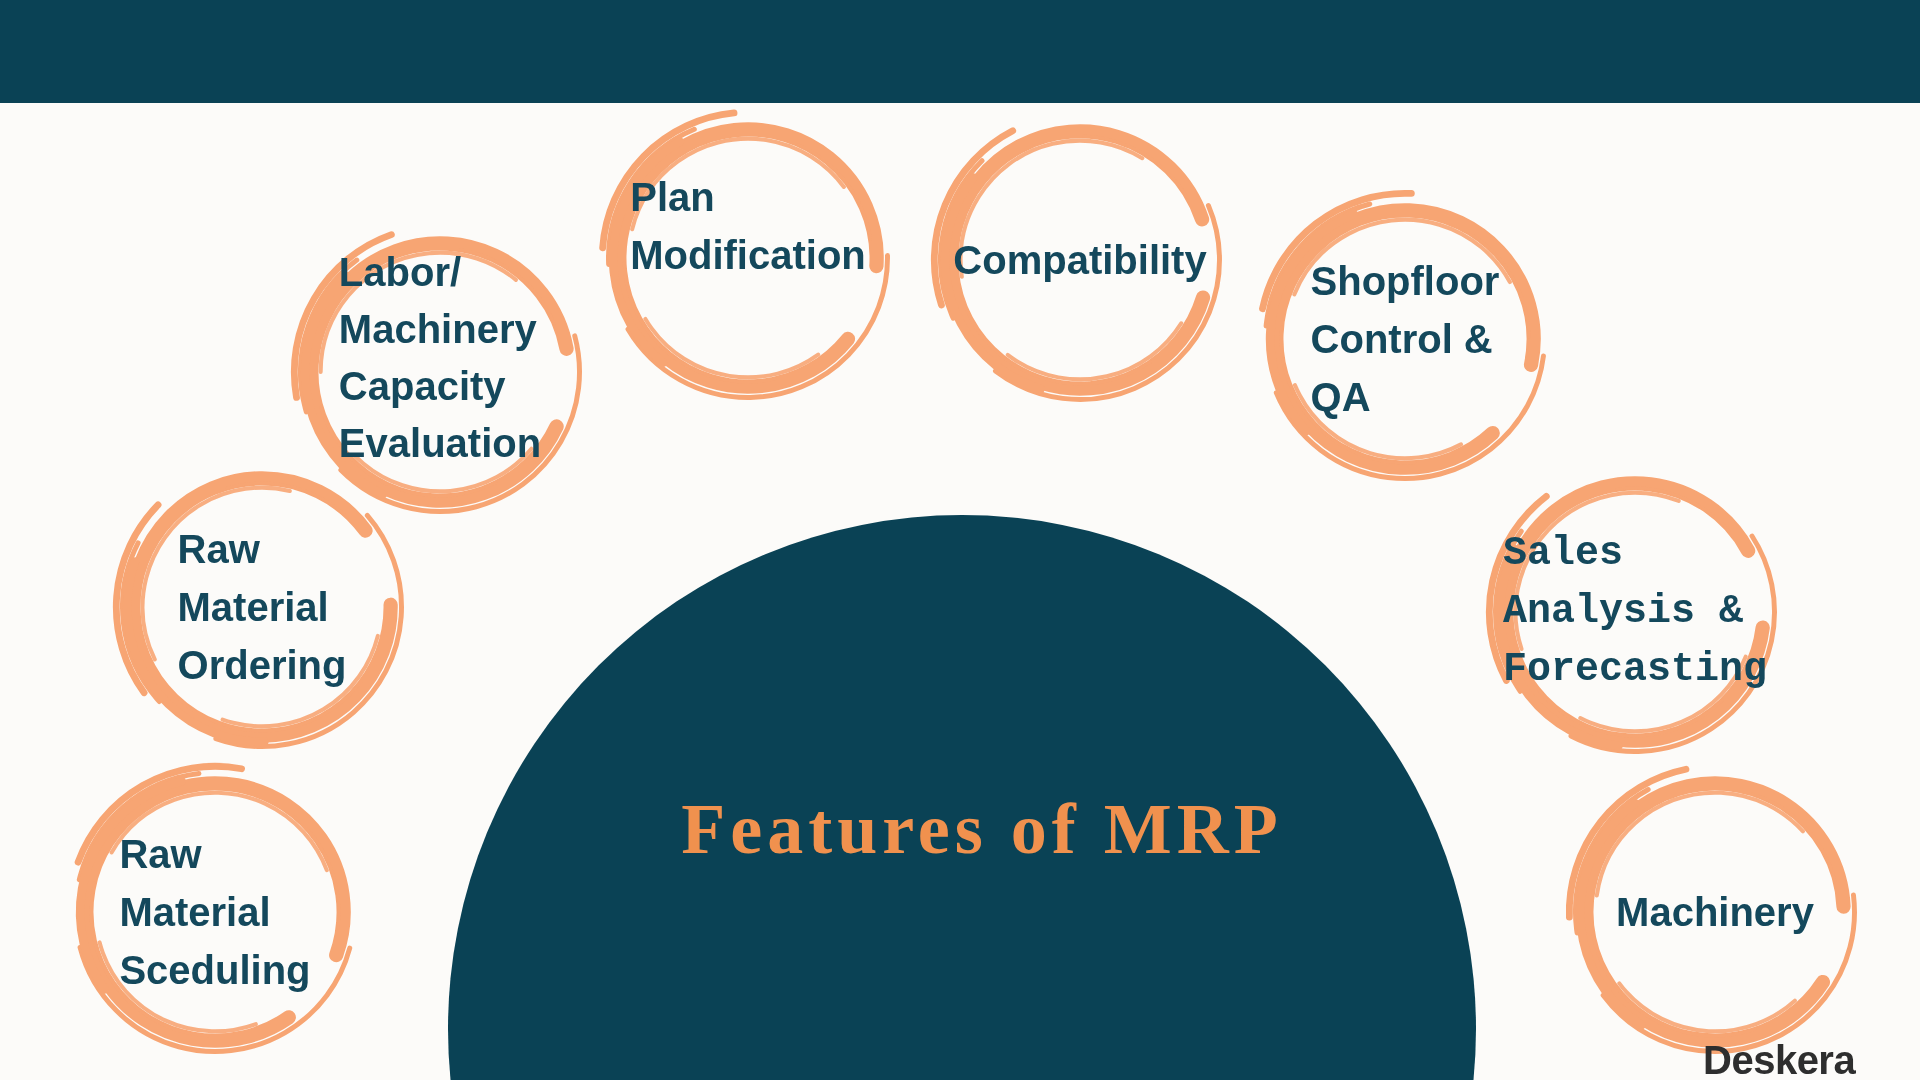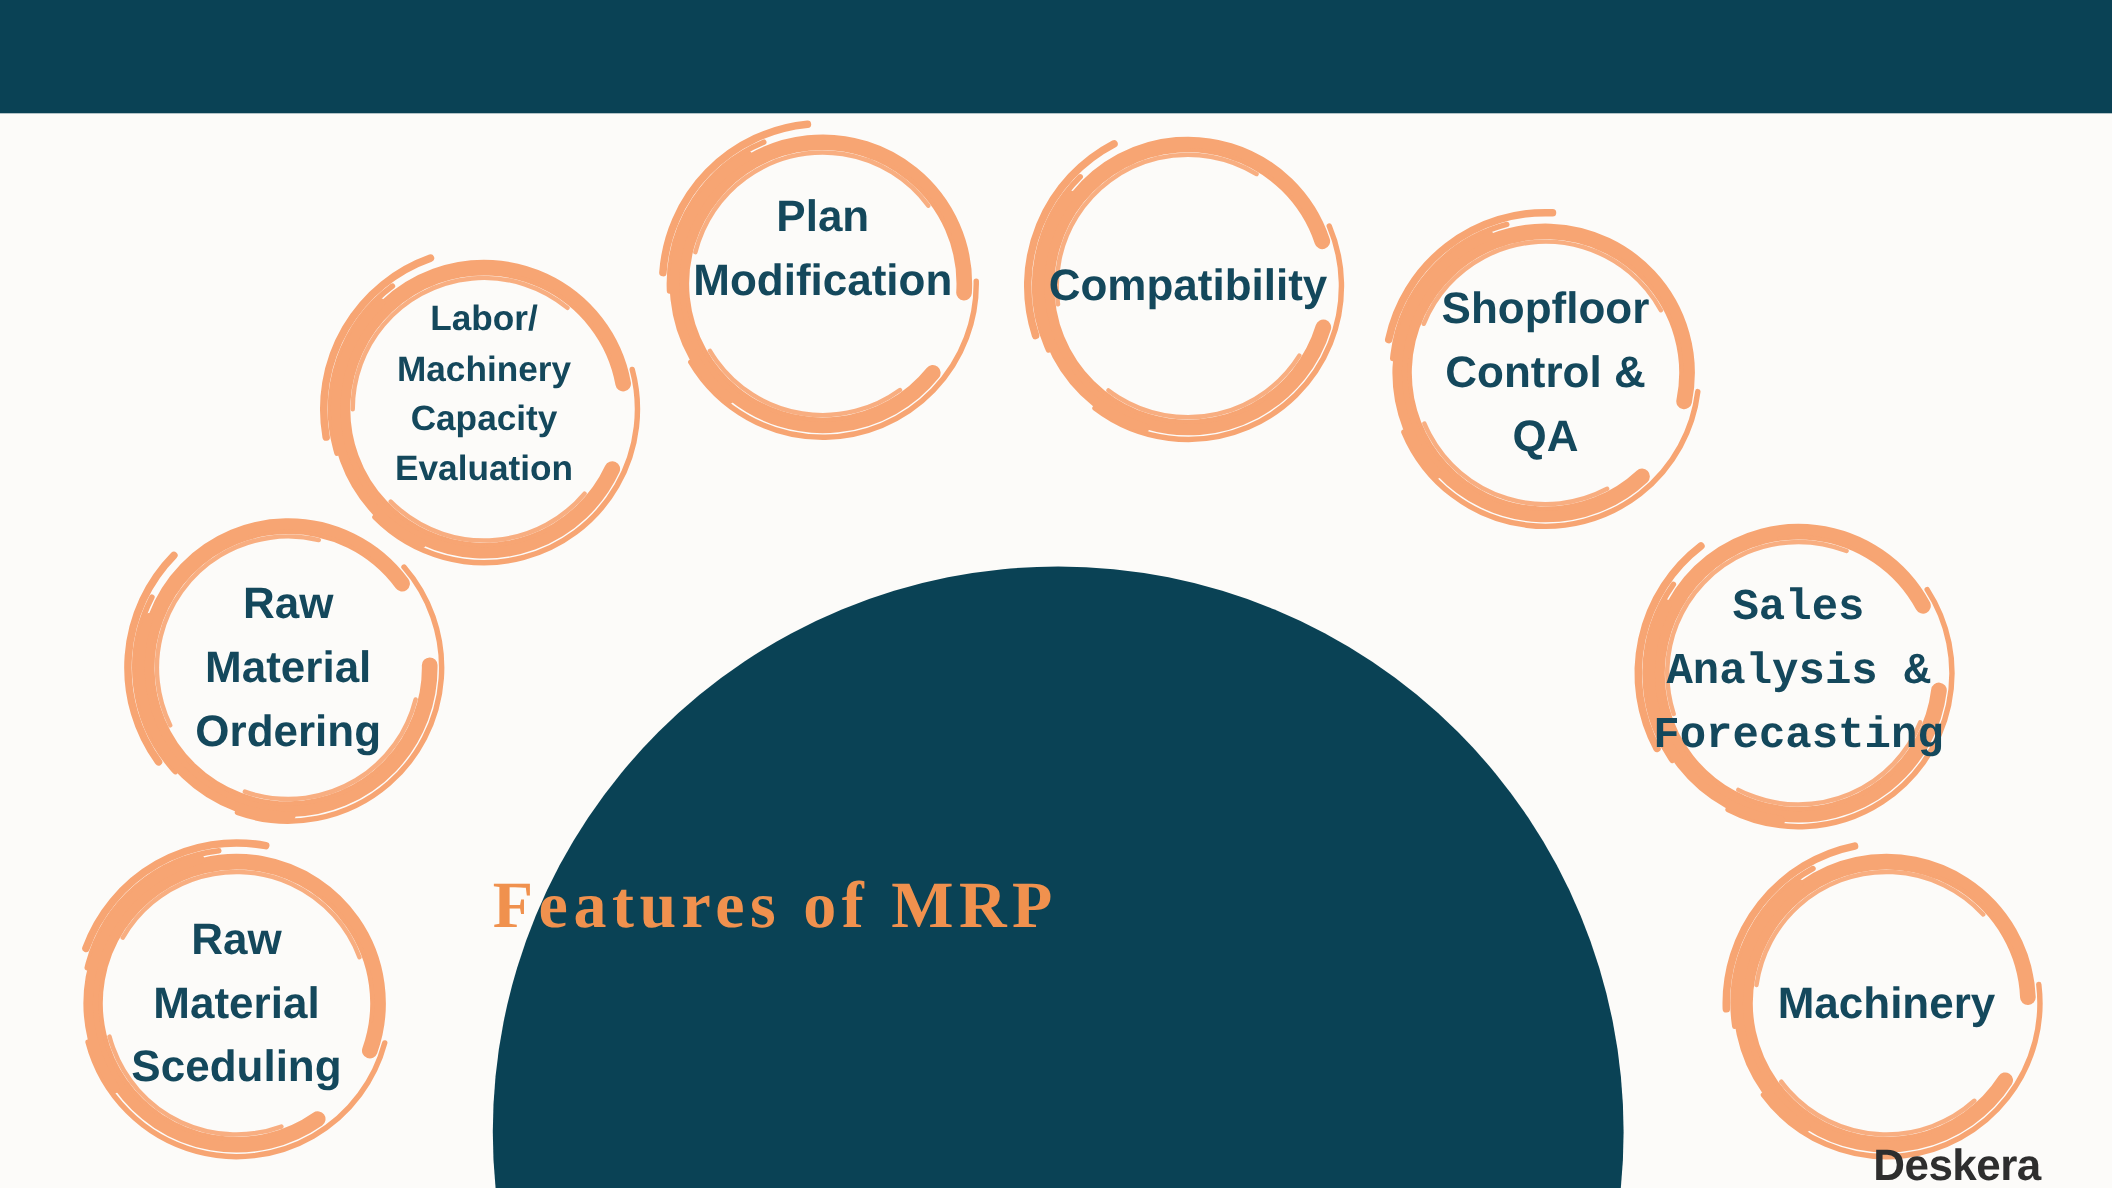--- a/index.html
+++ b/index.html
@@ -18,53 +18,54 @@
   }
 
   .semicircle {
     position: absolute; left: 448px; top: 515px;
     width: 1028px; height: 1028px;
     border-radius: 50%;
     background: #0A4255;
   }
 
   .title {
-    position: absolute; left: 448px; top: 792px;
+    position: absolute; left: 468px; top: 792px;
     width: 1028px; margin: 0;
+    text-align: center;
     font-family: "Liberation Serif", serif;
     font-weight: 700;
-    font-size: 60px;
+    font-size: 72px;
     line-height: 1.05;
     letter-spacing: 5px;
     color: #F0914E;
   }
 
   .bubble {
     position: absolute;
     width: 310px; height: 310px;
     display: flex; align-items: center; justify-content: center;
   }
   .ring {
     position: absolute; left: 0; top: 0;
     width: 100%; height: 100%;
     color: #F7A573;
   }
   .label {
     position: relative;
     white-space: pre-line;
-    text-align: center;
+    text-align: left;
     font-weight: 700;
     font-size: 40px;
     line-height: 1.45;
     color: #14485C;
   }
 
   
   .b-labor      { left: 285px;  top: 217px; }
-  .b-labor .label { font-size: 32px; line-height: 1.42; transform: translateY(-14px); }
+  .b-labor .label { font-size: 40px; line-height: 1.42; transform: translateY(-14px); }
   .b-plan       { left: 593px;  top: 103px; }
   .b-plan .label { transform: translateY(-32px); }
   .b-compat     { left: 925px;  top: 105px; }
   .b-shop       { left: 1250px; top: 184px; }
   .b-sales      { left: 1480px; top: 457px; font-family: Liberation Mono, monospace; }
   .b-compliance { left: 1560px; top: 757px; }
   .b-raw-ord    { left: 107px;  top: 452px; }
   .b-raw-sced   { left: 60px;   top: 757px; }
 
   

